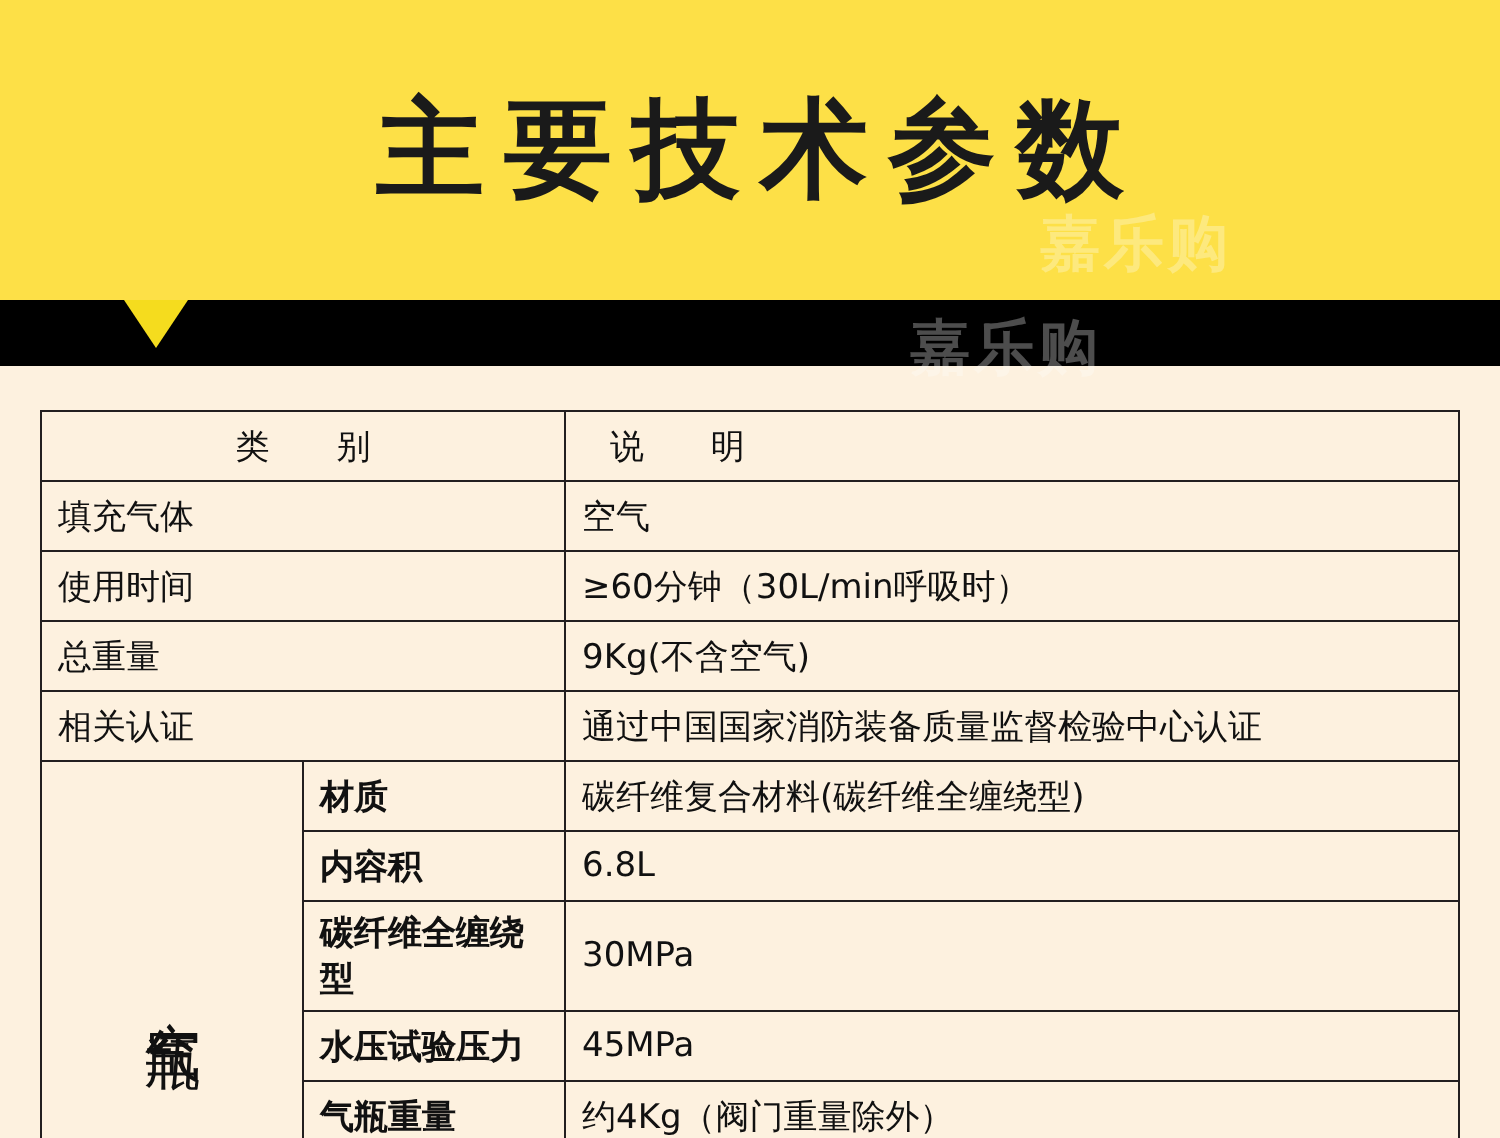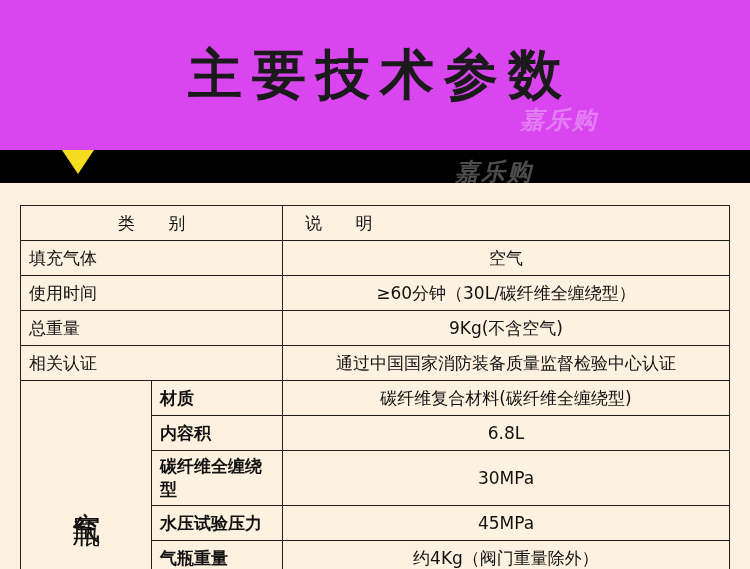--- a/index.html
+++ b/index.html
@@ -15,21 +15,21 @@
     position: relative;
   }
 
   
   .banner {
     position: absolute;
     left: 0;
     top: 0;
     width: 750px;
     height: 150px;
-    background: #d946ef;
+    background: #fde047;
   }
   .banner-title {
     position: absolute;
     left: 0;
     top: 0;
     width: 750px;
     height: 150px;
     display: flex;
     align-items: center;
     justify-content: center;
@@ -56,27 +56,26 @@
     height: 0;
     border-left: 16px solid transparent;
     border-right: 16px solid transparent;
     border-top: 24px solid #f5dc1e;
   }
 
   
   .wm {
     position: absolute;
     color: rgba(255,255,255,0.30);
-    font-size: 24px;
+    font-size: 30px;
     font-weight: bold;
     font-family: "DejaVu Sans", "Liberation Sans", sans-serif;
     letter-spacing: 2px;
     pointer-events: none;
     line-height: 1;
-    font-style: italic;
   }
   .wm.dark { color: rgba(0,0,0,0.045); }
   .wm1 { left: 520px; top: 108px; }
   .wm2 { left: 455px; top: 160px; }
   .wm3 { left: 565px; top: 350px; }
   .wm4 { left: 130px; top: 440px; }
   .wm5 { left: 610px; top: 500px; }
 
   
   .table-wrap {
@@ -105,21 +104,21 @@
     width: 245px;
     text-align: left;
     margin-left: 26px;
   }
   .c-cat.center {
     text-align: center;
     letter-spacing: 14px;
     text-indent: 14px;
   }
   .c-desc {
-    text-align: center;
+    text-align: left;
   }
   .c-desc.center {
     text-align: left;
     letter-spacing: 14px;
     text-indent: 14px;
   }
   .rowlabel-vert {
     width: 88px;
     text-align: center;
     font-size: 28px;
@@ -164,21 +163,21 @@
         <td class="c-cat center" colspan="2">类  别</td>
         <td class="c-desc center">说  明</td>
       </tr>
 
       <tr>
         <td class="c-cat" colspan="2">填充气体</td>
         <td class="c-desc">空气</td>
       </tr>
       <tr>
         <td class="c-cat" colspan="2">使用时间</td>
-        <td class="c-desc">≥60分钟（30L/碳纤维全缠绕型）</td>
+        <td class="c-desc">≥60分钟（30L/min呼吸时）</td>
       </tr>
       <tr>
         <td class="c-cat" colspan="2">总重量</td>
         <td class="c-desc">9Kg(不含空气)</td>
       </tr>
       <tr>
         <td class="c-cat" colspan="2">相关认证</td>
         <td class="c-desc">通过中国国家消防装备质量监督检验中心认证</td>
       </tr>
 

